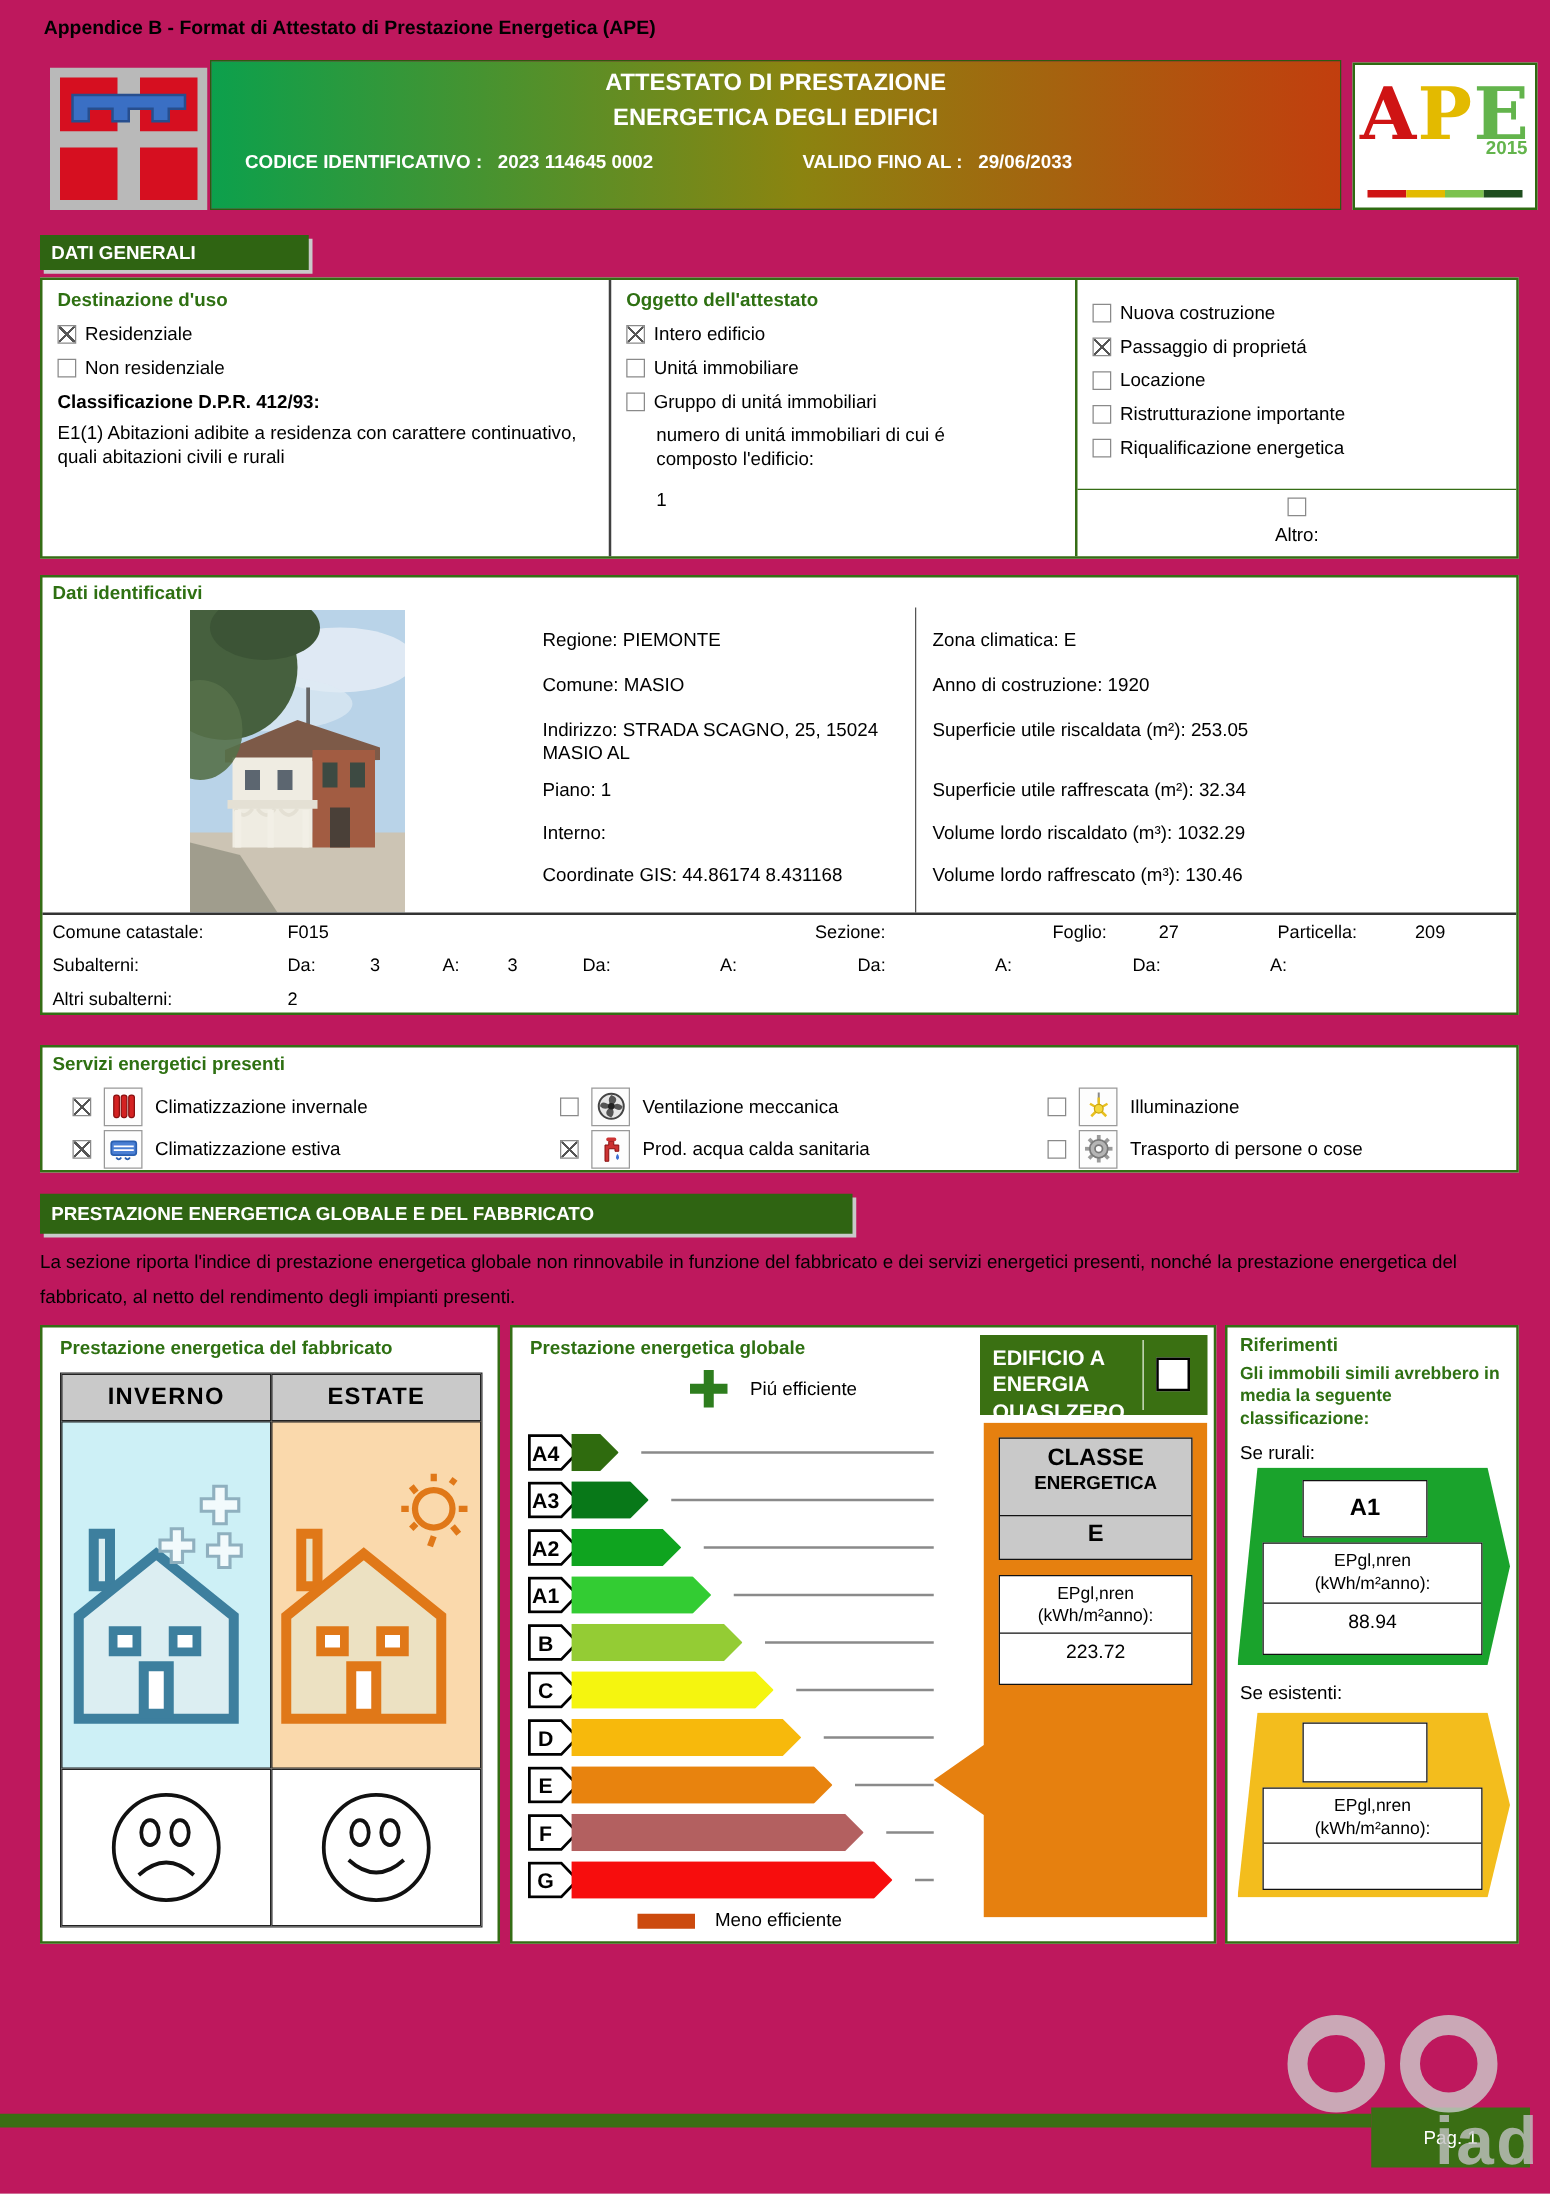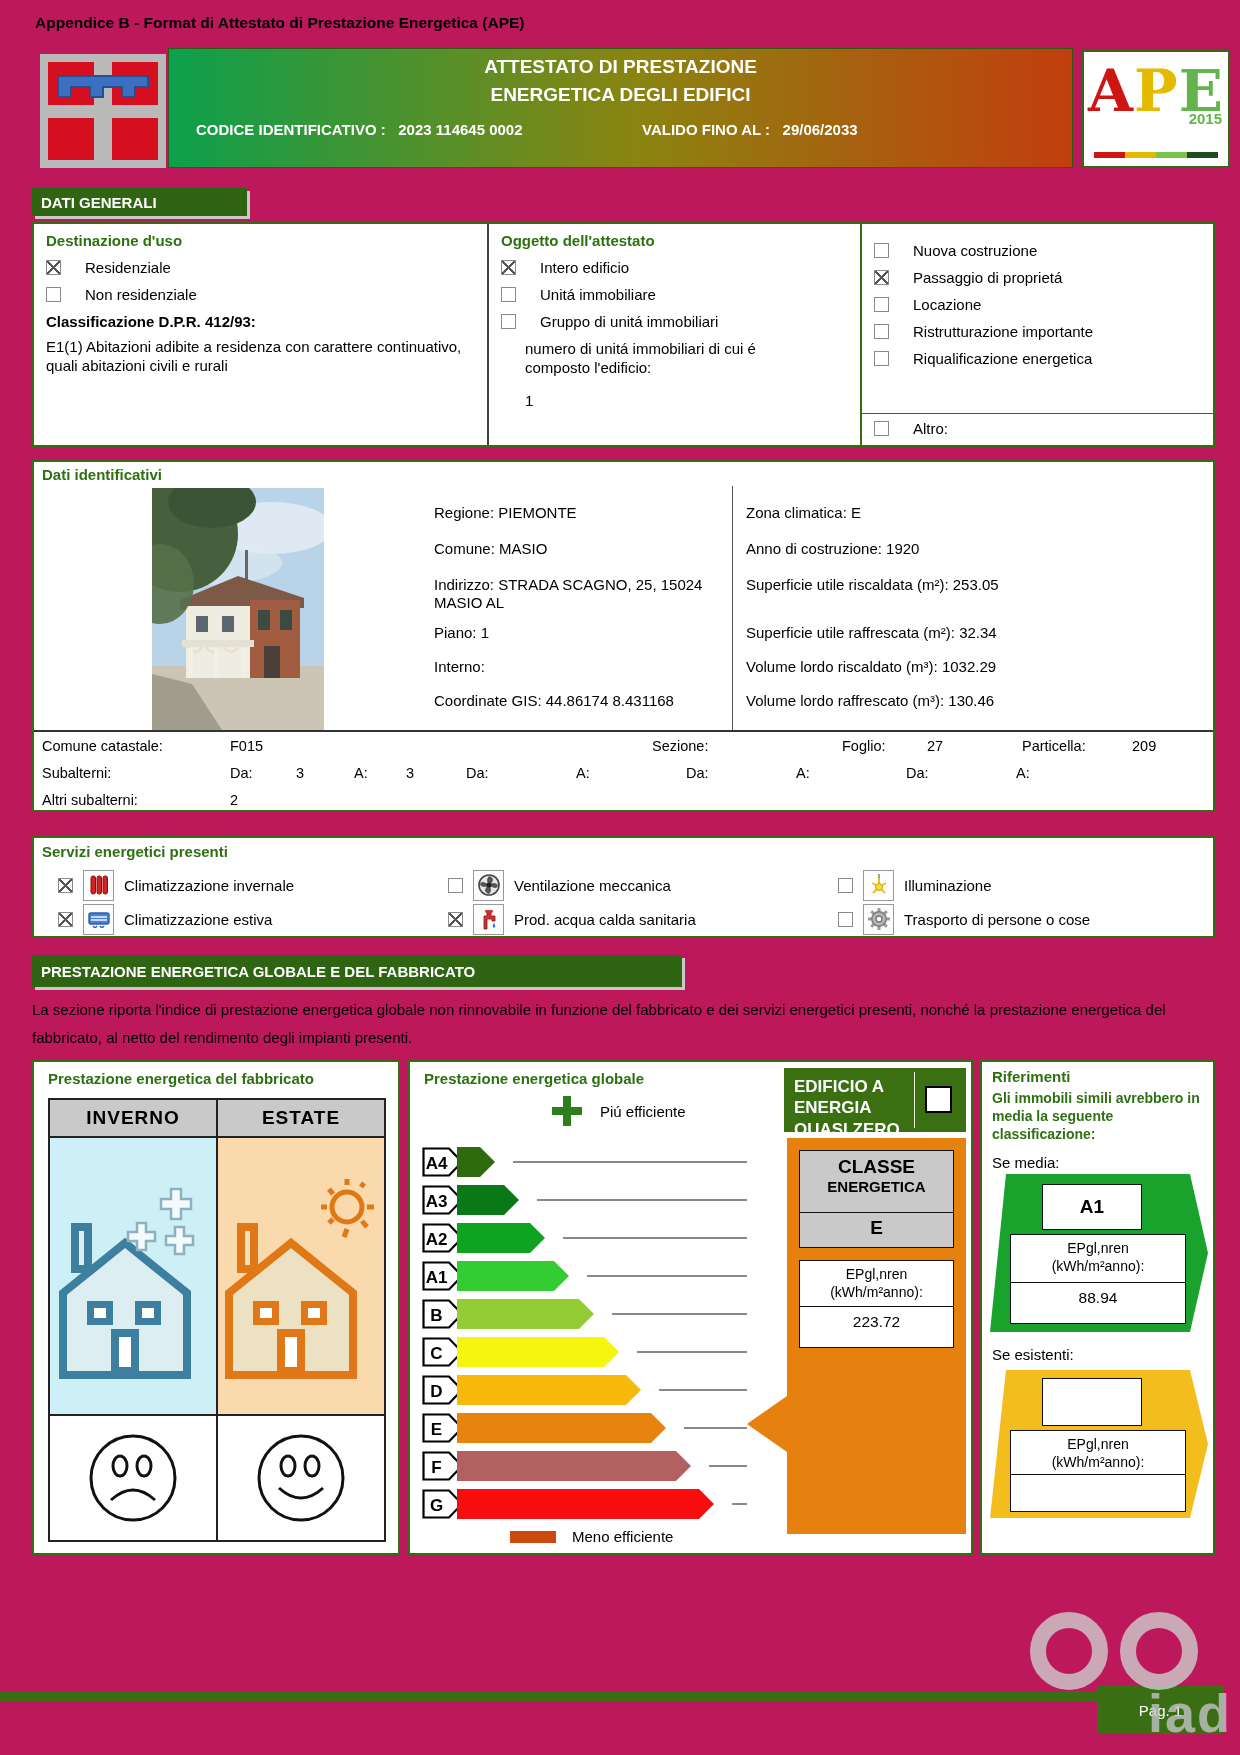--- a/index.html
+++ b/index.html
@@ -30,21 +30,21 @@
   .ape-bar { position:absolute; left:10px; right:10px; bottom:8px; height:6px; display:flex; }
   .ape-bar div { flex:1; }
 
   
   .sec-bar { background:#2f6412; color:#fff; font-weight:bold; font-size:15px;
              display:flex; align-items:center; padding-left:9px; box-shadow:3px 3px 0 #c9c9c9; }
   .gbox { border:2.5px solid #356d15; background:#fff; }
   .gtitle { color:#2e7012; font-weight:bold; font-size:15px; }
 
   
-  .cbrow { display:flex; align-items:center; gap:24px; margin:10px 0; }
+  .cbrow { display:flex; align-items:center; gap:7px; margin:10px 0; }
   .cb { display:inline-block; width:15px; height:15px; border:1.6px solid #8a8a8a; background:#fff; flex:none; }
   .cb.checked { background-image:
       linear-gradient(45deg, transparent 45%, #555 45%, #555 55%, transparent 55%),
       linear-gradient(-45deg, transparent 45%, #555 45%, #555 55%, transparent 55%); }
 
   
   .dg { left:32px; top:222px; width:1183px; height:225px; display:flex; }
   .dg-col { padding:8px 12px; position:relative; }
   .dg-c1 { width:455px; border-right:2px solid #404040; }
   .dg-c2 { width:373px; border-right:2px solid #356d15; }
@@ -225,21 +225,21 @@
       </div>
       <div class="cbrow">
         <span class="cb"></span>
         <span>Ristrutturazione importante</span>
       </div>
       <div class="cbrow">
         <span class="cb"></span>
         <span>Riqualificazione energetica</span>
       </div>
       <div class="altro-row">
-        <div class="cbrow" style="margin:2px 0 0;">
+        <div class="cbrow" style="margin:2px 0 0;flex-direction:column;">
           <span class="cb"></span>
           <span>Altro:</span>
         </div>
       </div>
     </div>
   </div>
 
   <div class="abs gbox di">
     <div class="gtitle di-title">Dati identificativi</div>
 
@@ -604,21 +604,21 @@
         <div class="ep-val">223.72</div>
       </div>
     </div>
   </div>
 
   <div class="abs gbox panel rif">
     <div class="rif-pad">
       <div class="gtitle">Riferimenti</div>
       <div class="gtitle rif-sub">Gli immobili simili avrebbero in media la seguente classificazione:</div>
     </div>
-    <div class="se-label" style="top:92px;">Se media:</div>
+    <div class="se-label" style="top:92px;">Se rurali:</div>
 
     <div class="ref-shape" style="top:112px; height:158px; background:#1aa32c;">
       <div class="ref-class" style="left:52px; top:10px; width:100px; height:46px;">A1</div>
       <div class="ep-box ref-ep" style="top:60px; height:90px;">
         <div class="ep-lab" style="height:48px;">
           <div>EPgl,nren</div>
           <div>(kWh/m²anno):</div>
         </div>
         <div class="ep-val">88.94</div>
       </div>

